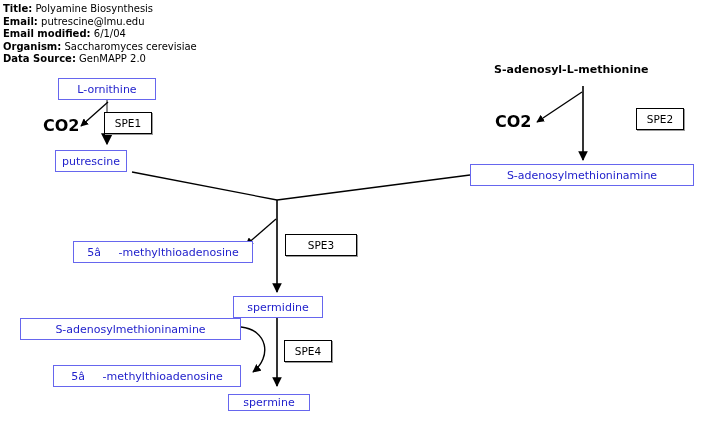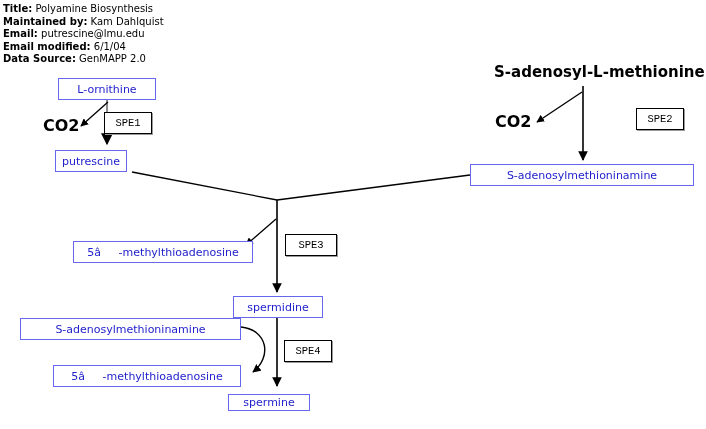--- a/index.html
+++ b/index.html
@@ -62,55 +62,54 @@
     border: 1px solid #6666ee;
     color: #2222cc;
     font-size: 11px;
   }
   .node-gene {
     border: 1px solid #000000;
     color: #000000;
     font-size: 10.5px;
     background: #ffffff;
     box-shadow: 1px 1px 0 #9a9a9a;
-    font-family: Liberation Mono, monospace;
   }
   .label-bold {
     position: absolute;
     font-weight: bold;
     color: #000000;
     z-index: 4;
     white-space: nowrap;
   }
   .co2 {
     font-size: 16px;
   }
   .sam-title {
-    font-size: 15px;
+    font-size: 11px;
   }
 </style>
 </head>
 <body>
 
 <div id="metadata">
   <div class="meta-row">
     <span class="meta-key">Title:</span>
     <span class="meta-val">Polyamine Biosynthesis</span>
   </div>
   <div class="meta-row">
-    <span class="meta-key">Maintained by:</span>
-    <span class="meta-val">Kam Dahlquist</span>
-  </div>
-  <div class="meta-row">
     <span class="meta-key">Email:</span>
     <span class="meta-val">putrescine@lmu.edu</span>
   </div>
   <div class="meta-row">
     <span class="meta-key">Email modified:</span>
     <span class="meta-val">6/1/04</span>
+  </div>
+  <div class="meta-row">
+    <span class="meta-key">Organism:</span>
+    <span class="meta-val">Saccharomyces cerevisiae</span>
   </div>
   <div class="meta-row">
     <span class="meta-key">Data Source:</span>
     <span class="meta-val">GenMAPP 2.0</span>
   </div>
 </div>
 
 <svg id="edges" viewBox="0 0 706 429" width="706" height="429">
   <defs>
     <marker id="arrowBlack" viewBox="0 0 10 10" refX="9" refY="5" markerWidth="6" markerHeight="6" orient="auto-start-reverse">
@@ -171,21 +170,21 @@
 </div>
 
 <div class="node node-metab" style="left:470px; top:164px; width:224px; height:22px;">
   <span>S-adenosylmethioninamine</span>
 </div>
 
 <div class="node node-metab" style="left:73px; top:241px; width:180px; height:22px;">
   <span>5â-methylthioadenosine</span>
 </div>
 
-<div class="node node-gene" style="left:285px; top:234px; width:52px; height:22px;">
+<div class="node node-gene" style="left:285px; top:234px; width:72px; height:22px;">
   <span>SPE3</span>
 </div>
 
 <div class="node node-metab" style="left:233px; top:296px; width:90px; height:22px;">
   <span>spermidine</span>
 </div>
 
 <div class="node node-metab" style="left:20px; top:318px; width:221px; height:22px;">
   <span>S-adenosylmethioninamine</span>
 </div>

